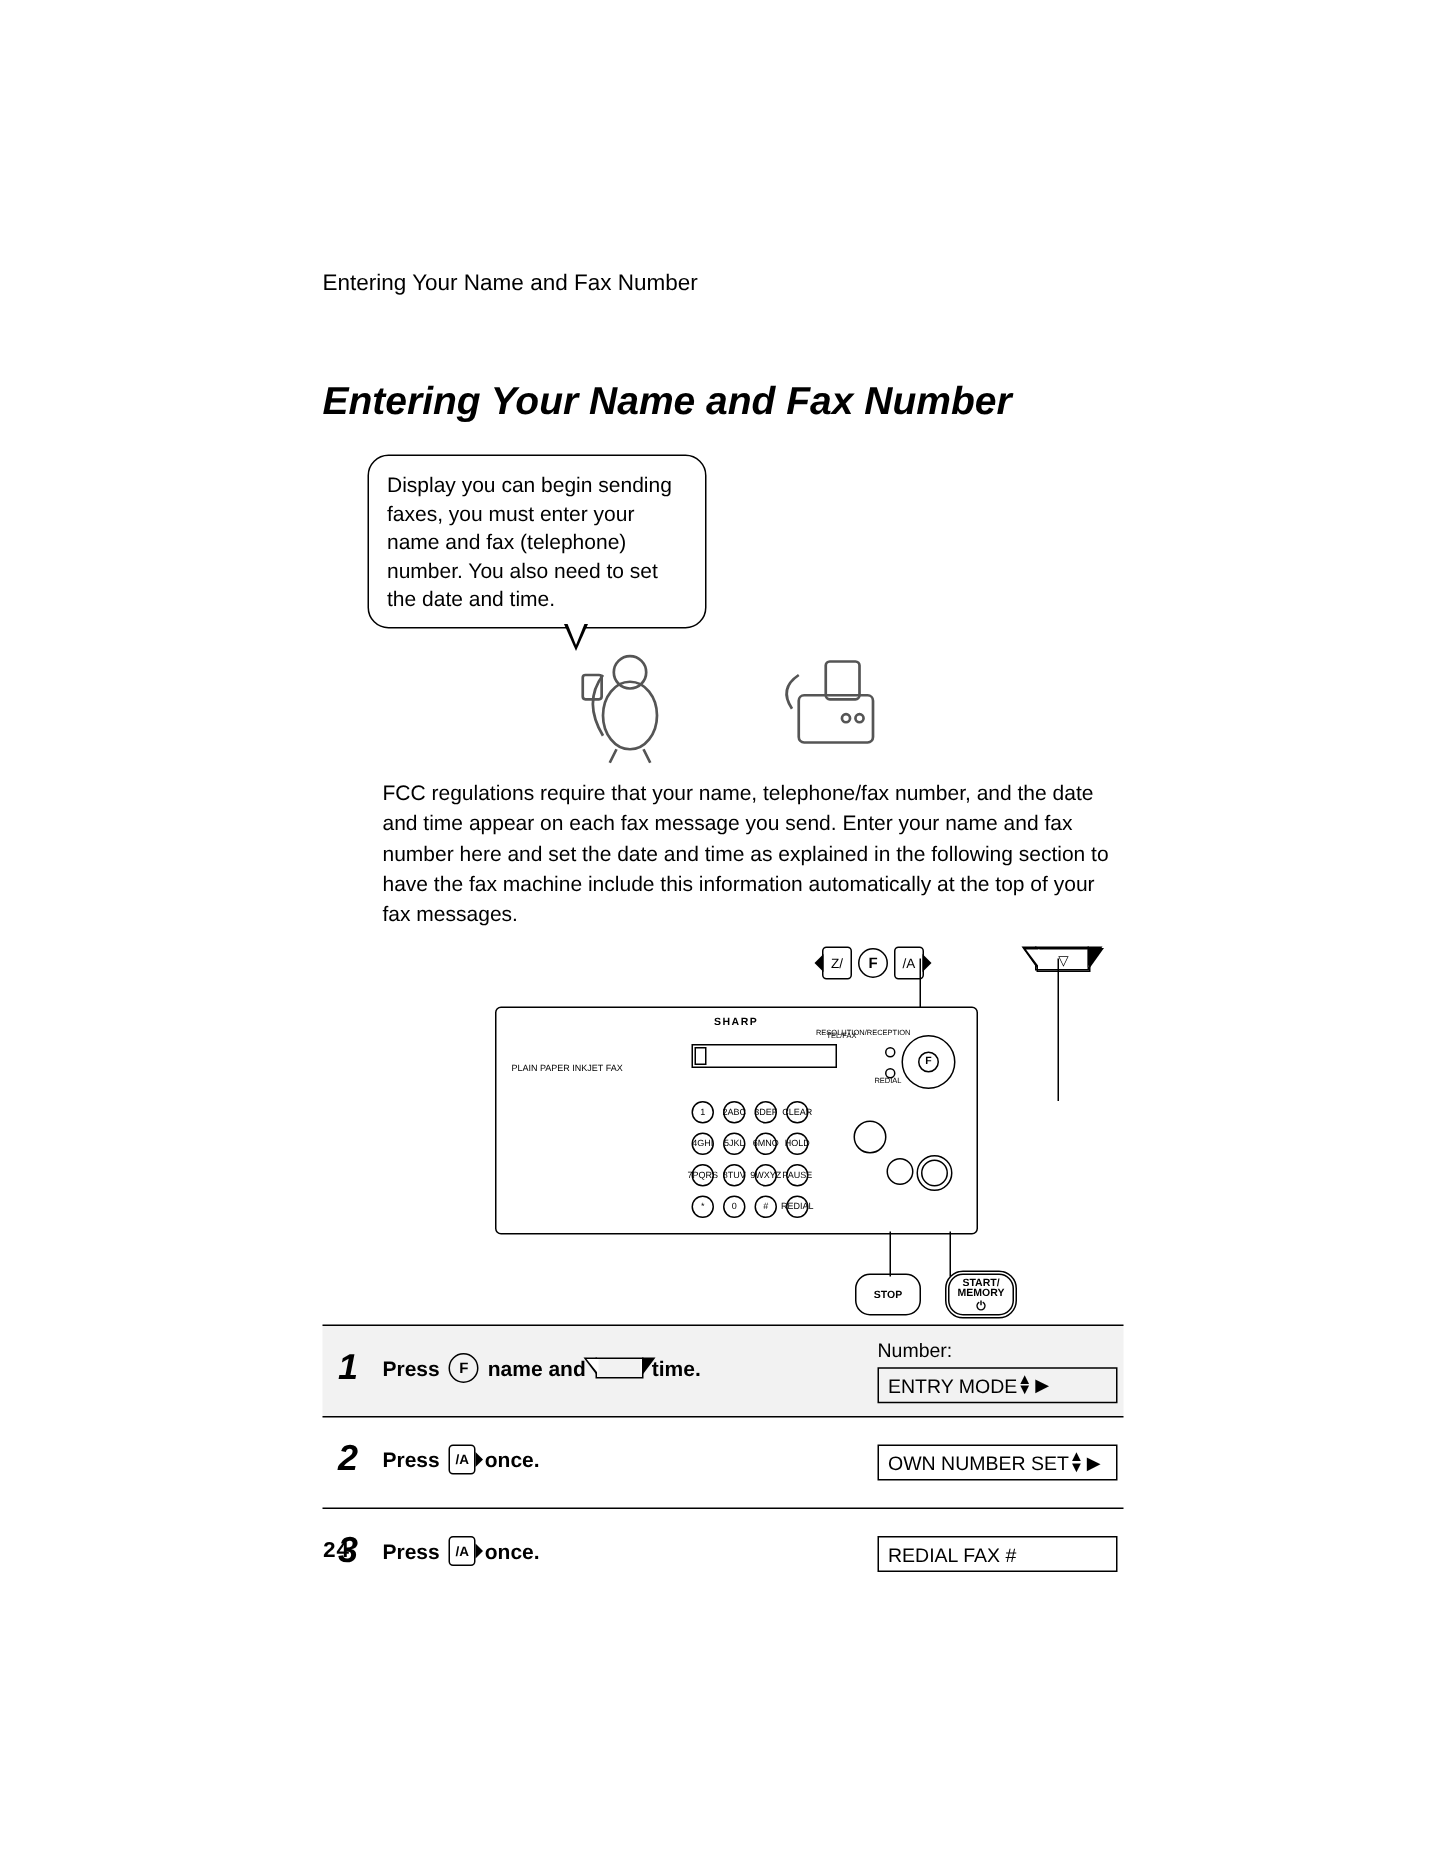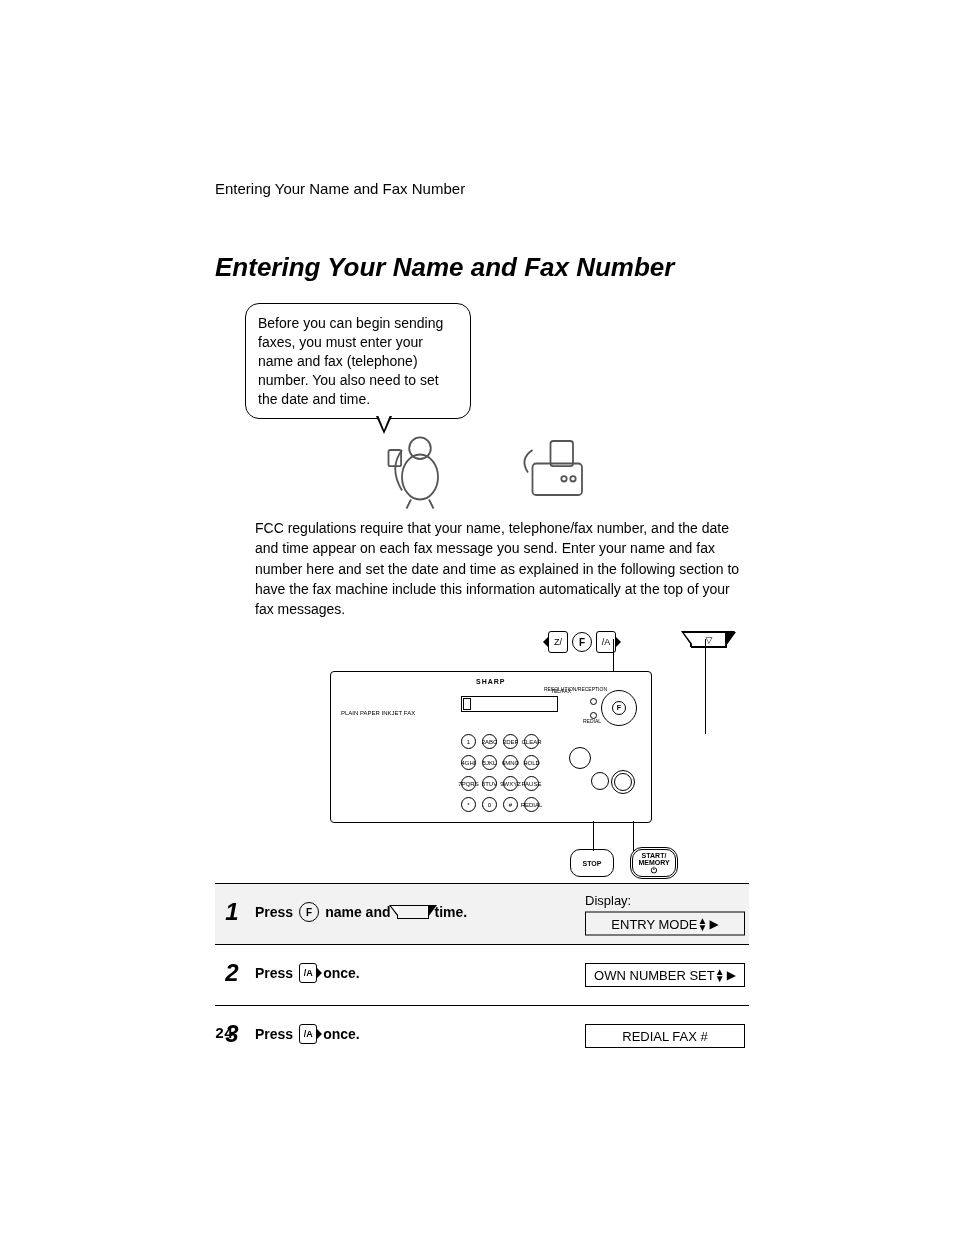--- a/index.html
+++ b/index.html
@@ -302,21 +302,21 @@
   }
   .disp-col {
     position:absolute; right: 4px; top: 50%; transform:translateY(-50%);
     width: 160px;
   }
   .disp-label {
     font-size: 13px; margin-bottom: 4px;
   }
   .disp-box {
     border: 1.3px solid #000; height: 22px; padding: 0 6px;
-    display:flex; align-items:center; justify-content:center;
+    display:flex; align-items:center; justify-content:flex-start;
     font-size: 13px;
   }
   .disp-arrows {
     display:inline-flex; align-items:center; gap:2px;
     font-size: 12px;
   }
   .page-num {
     position:absolute; left: 215px; bottom: 192px;
     font-size: 15px; font-weight: bold; font-family: Liberation Mono, monospace;
   }
@@ -325,21 +325,21 @@
 <body>
 
 <div class="page">
 
   <div class="running-head">Entering Your Name and Fax Number</div>
 
   <div class="title">Entering Your Name and Fax Number</div>
 
   <div class="bubbles">
     <div class="bubble left">
-      <span>Before you can begin sending faxes, you must enter your name and fax (telephone) number. You also need to set the date and time.</span>
+      <span>Display you can begin sending faxes, you must enter your name and fax (telephone) number. You also need to set the date and time.</span>
       <div class="tail"></div>
     </div>
     <div class="mascot m1">
       <svg viewBox="0 0 100 100">
           <g fill="none" stroke="#555" stroke-width="2">
         <ellipse cx="50" cy="60" rx="20" ry="25"></ellipse>
             <circle cx="50" cy="28" r="12"></circle>
         <path d="M30 30 q-15 20 0 45"></path>
             <path d="M40 85 l-5 10 M60 85 l5 10"></path>
         <rect x="15" y="30" width="14" height="18" rx="2"></rect>
@@ -439,21 +439,21 @@
         <span>Press</span>
         <span class="inline-f">F</span>
         <span>name and</span>
         <span class="inline-rocker">
             <span class="wl"></span>
             <span class="wr"></span>
           </span>
         <span>time.</span>
       </div>
       <div class="disp-col">
-        <div class="disp-label">Display:</div>
+        <div class="disp-label">Number:</div>
         <div class="disp-box">
           <span>ENTRY MODE</span>
           <span class="disp-arrows">
             <span style="display:inline-flex;flex-direction:column;line-height:7px;font-size:10px;">▲<span>▼</span></span>▶
           </span>
         </div>
       </div>
     </div>
 
     <div class="step">

